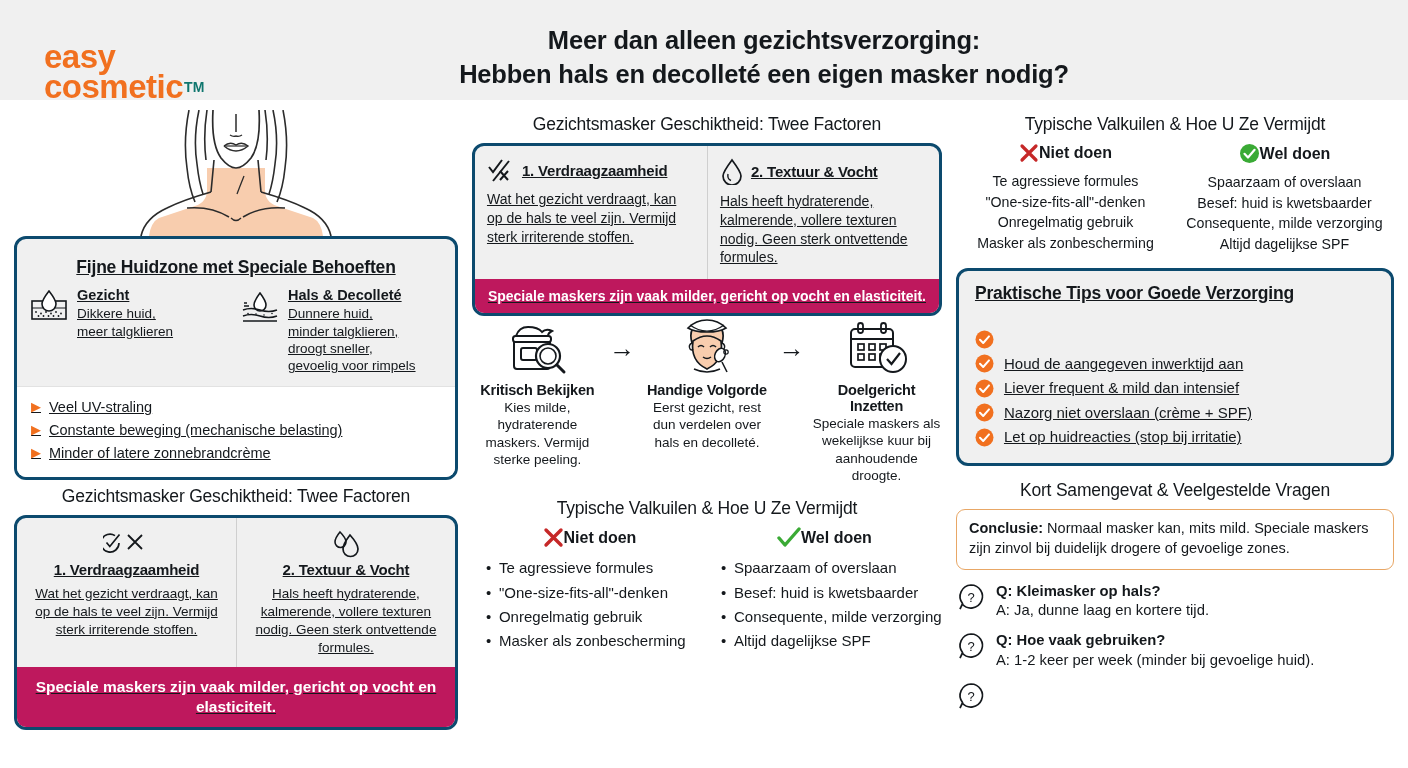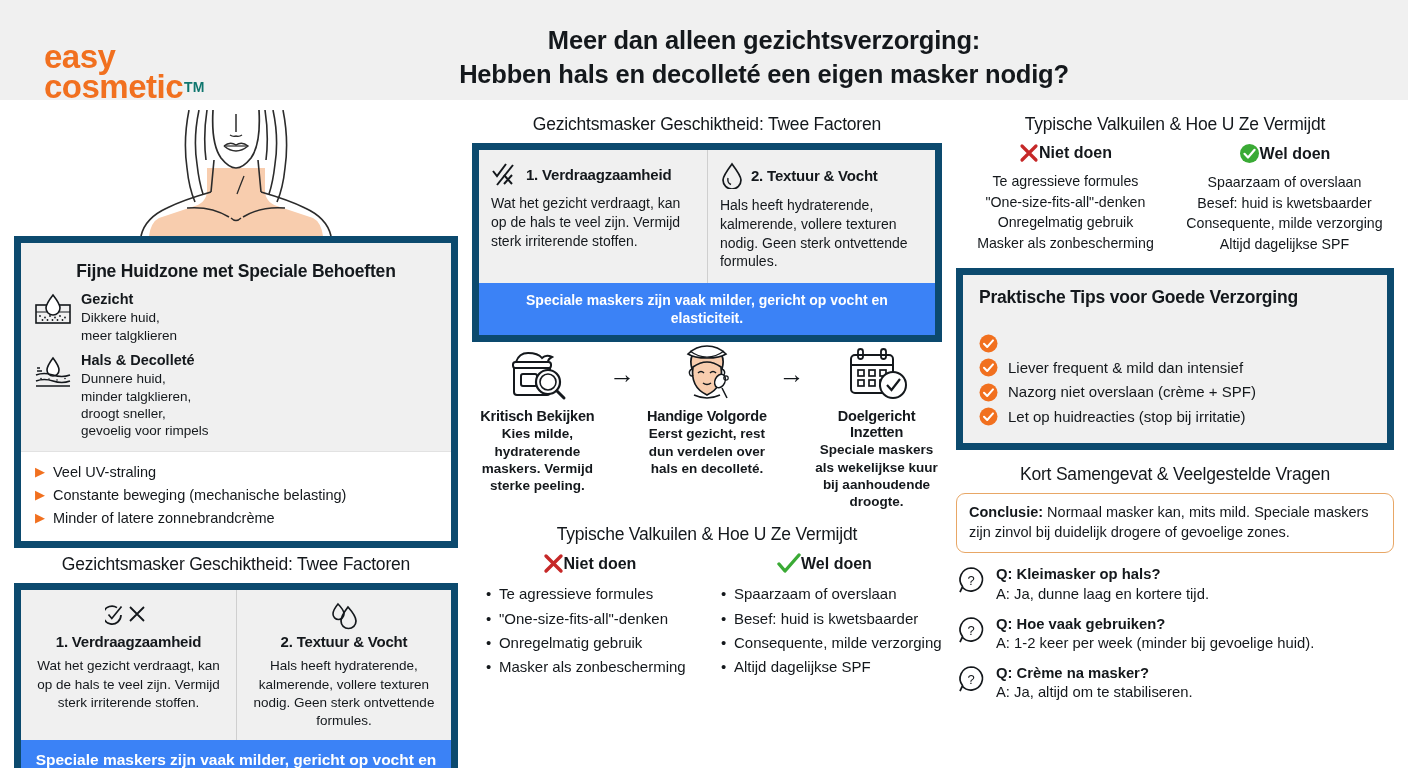--- a/index.html
+++ b/index.html
@@ -43,39 +43,39 @@
   .col-left { width: 452px; }
   .col-mid { width: 470px; }
   .col-right { width: 446px; }
 
   
   .sec-title {
     font-size: 17.5px; font-weight: 400; text-align: center;
     color: #14181c; margin: 6px 0 8px 0; letter-spacing: -0.2px;
   }
   .panel {
-    background: #f0f0f0; border: 7px solid #0c4a6e;
-    border-radius: 0; overflow: hidden;
+    background: #f0f0f0; border: 3px solid #0c4a6e;
+    border-radius: 12px; overflow: hidden; text-decoration: underline;
   }
   .orange-bar {
-    background: #3b82f6; color: #ffffff;
+    background: #be185d; color: #ffffff;
     font-size: 14px; font-weight: 600; text-align: center;
     padding: 8px 12px; line-height: 1.3;
   }
   .orange-bar.tall { font-size: 15.5px; padding: 10px 14px; }
 
   
   .hero { height: 128px; display: flex; justify-content: center; align-items: flex-end; }
 
   
   .p1-title {
     font-size: 17.5px; font-weight: 700; text-align: center;
     padding: 18px 10px 9px 10px; letter-spacing: -0.2px;
   }
-  .p1-row { display: flex; padding: 0 12px 12px 12px; gap: 8px; flex-direction: column; }
+  .p1-row { display: flex; padding: 0 12px 12px 12px; gap: 8px; }
   .p1-cell { display: flex; gap: 8px; width: 50%; }
   .p1-cell .txt h4 { font-size: 14.5px; font-weight: 700; line-height: 1.2; margin-bottom: 1px; }
   .p1-cell .txt p { font-size: 13.5px; line-height: 1.28; }
   .p1-foot {
     background: #ffffff; padding: 9px 14px 11px 14px;
     border-top: 1px solid #e2e2e2;
   }
   .arrow-item {
     display: flex; align-items: flex-start; gap: 8px;
     font-size: 14.5px; line-height: 1.45; padding: 1px 0;
@@ -94,21 +94,21 @@
   .two-fac.vstack .fac { text-align: center; padding: 10px 12px 10px 12px; }
   .two-fac.vstack .fac-head { flex-direction: column; gap: 3px; }
   .two-fac.vstack .fac-head .fh-label { font-size: 15px; }
   .two-fac.vstack .fac-body { font-size: 13.5px; }
 
   
   .steps { display: flex; align-items: flex-start; justify-content: center; gap: 0; }
   .step { width: 142px; text-align: center; }
   .step .icon-wrap { height: 64px; display: flex; align-items: center; justify-content: center; }
   .step h4 { font-size: 14.5px; font-weight: 700; margin: 2px 0 1px 0; letter-spacing: -0.2px; }
-  .step p { font-size: 13.5px; line-height: 1.28; font-weight: bold; }
+  .step p { font-size: 13.5px; line-height: 1.28; }
   .step-arrow {
     width: 42px; height: 64px; display: flex; align-items: center; justify-content: center;
     font-size: 26px; color: #14181c; line-height: 1;
   }
 
   
   .dodont { display: flex; margin-top: 2px; }
   .dd-col { width: 50%; }
   .dd-head {
     display: flex; align-items: center; justify-content: center; 
@@ -497,20 +497,29 @@
               </svg>
           </span>
         </div>
         <div class="tip-item">
           <span class="ico">
             <svg width="19" height="19" viewBox="0 0 19 19">
                 <circle cx="9.5" cy="9.5" r="9" fill="#f1701f"></circle>
                 <path d="M5 9.8 L8.2 13 L14 6.4" fill="none" stroke="#ffffff" stroke-width="2" stroke-linecap="round" stroke-linejoin="round"></path>
               </svg>
           </span>
+          <span class="tx">Houd de aangegeven inwerktijd aan</span>
+        </div>
+        <div class="tip-item">
+          <span class="ico">
+            <svg width="19" height="19" viewBox="0 0 19 19">
+                <circle cx="9.5" cy="9.5" r="9" fill="#f1701f"></circle>
+                <path d="M5 9.8 L8.2 13 L14 6.4" fill="none" stroke="#ffffff" stroke-width="2" stroke-linecap="round" stroke-linejoin="round"></path>
+              </svg>
+          </span>
           <span class="tx">Liever frequent &amp; mild dan intensief</span>
         </div>
         <div class="tip-item">
           <span class="ico">
             <svg width="19" height="19" viewBox="0 0 19 19">
                 <circle cx="9.5" cy="9.5" r="9" fill="#f1701f"></circle>
                 <path d="M5 9.8 L8.2 13 L14 6.4" fill="none" stroke="#ffffff" stroke-width="2" stroke-linecap="round" stroke-linejoin="round"></path>
               </svg>
           </span>
           <span class="tx">Nazorg niet overslaan (crème + SPF)</span>
@@ -557,22 +566,18 @@
             <div class="a">A: 1-2 keer per week (minder bij gevoelige huid).</div>
           </div>
         </div>
         <div class="faq-item">
           <span class="ico">
             <svg width="30" height="30" viewBox="0 0 30 30">
               <path d="M15 3 a11.5 11.5 0 1 1 -8.6 19.2 L4 27 L6.5 21.5 A11.5 11.5 0 0 1 15 3 Z" fill="#ffffff" stroke="#14181c" stroke-width="1.7"></path>
               <text x="15" y="20" font-family="Liberation Sans, sans-serif" font-size="13" text-anchor="middle" fill="#14181c">?</text>
             </svg>
           </span>
-          <div class="faq-txt">
-            <div class="q">Q: Crème na masker?</div>
-            <div class="a">A: Ja, altijd om te stabiliseren.</div>
-          </div>
         </div>
       </div>
 
     </div>
   </div>
 </div>
 
 </body></html>

